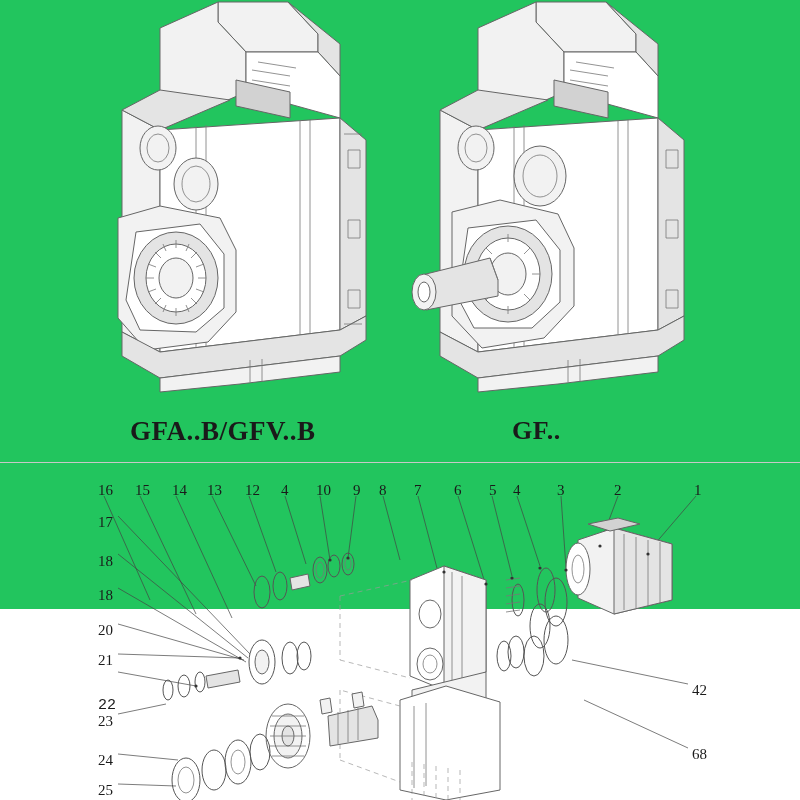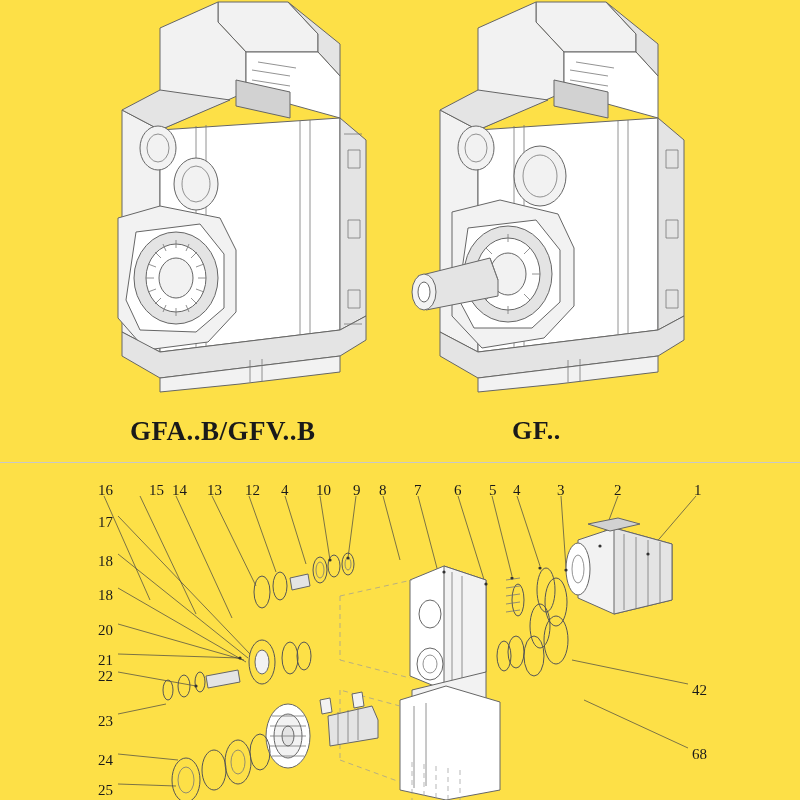--- a/index.html
+++ b/index.html
@@ -10,22 +10,22 @@
   body {
     width: 800px;
     height: 800px;
     font-family: "Liberation Serif", serif;
     overflow: hidden;
     position: relative;
   }
   #page {
     position: relative;
     width: 800px;
-    height: 800px;
-    background: #fde047;
+    height: 609px;
+    background: #22c55e;
   }
   .panel {
     position: absolute;
   }
   #top-panel {
     left: 0; top: 0; width: 800px; height: 462px;
   }
   #bottom-panel {
     left: 0; top: 462px; width: 800px; height: 338px;
     border-top: 1px solid #c8c8c8;
@@ -356,21 +356,21 @@
         <path d="M424 764 L424 800"></path>
         <path d="M436 766 L436 800"></path>
         <path d="M448 768 L448 800"></path>
         <path d="M460 770 L460 800"></path>
       </g>
     </g>
   </svg>
 
   <div>
     <div class="callout-num" style="left:98px;  top:482px;">16</div>
-    <div class="callout-num" style="left:135px; top:482px;margin-left:14px;">15</div>
+    <div class="callout-num" style="left:135px; top:482px;">15</div>
     <div class="callout-num" style="left:172px; top:482px;">14</div>
     <div class="callout-num" style="left:207px; top:482px;">13</div>
     <div class="callout-num" style="left:245px; top:482px;">12</div>
     <div class="callout-num" style="left:281px; top:482px;">4</div>
     <div class="callout-num" style="left:316px; top:482px;">10</div>
     <div class="callout-num" style="left:353px; top:482px;">9</div>
     <div class="callout-num" style="left:379px; top:482px;">8</div>
     <div class="callout-num" style="left:414px; top:482px;">7</div>
     <div class="callout-num" style="left:454px; top:482px;">6</div>
     <div class="callout-num" style="left:489px; top:482px;">5</div>
@@ -379,21 +379,21 @@
     <div class="callout-num" style="left:614px; top:482px;">2</div>
     <div class="callout-num" style="left:694px; top:482px;">1</div>
   </div>
 
   <div>
     <div class="callout-num" style="left:98px; top:514px;">17</div>
     <div class="callout-num" style="left:98px; top:553px;">18</div>
     <div class="callout-num" style="left:98px; top:587px;">18</div>
     <div class="callout-num" style="left:98px; top:622px;text-align:right;">20</div>
     <div class="callout-num" style="left:98px; top:652px;">21</div>
-    <div class="callout-num" style="left:98px; top:668px;">22</div>
+    <div class="callout-num" style="left:98px; top:697px;font-family:Liberation Mono, monospace;">22</div>
     <div class="callout-num" style="left:98px; top:713px;">23</div>
     <div class="callout-num" style="left:98px; top:752px;">24</div>
     <div class="callout-num" style="left:98px; top:782px;">25</div>
   </div>
 
   <div>
     <div class="callout-num" style="left:692px; top:682px;text-align:right;">42</div>
     <div class="callout-num" style="left:692px; top:746px;">68</div>
   </div>
 

